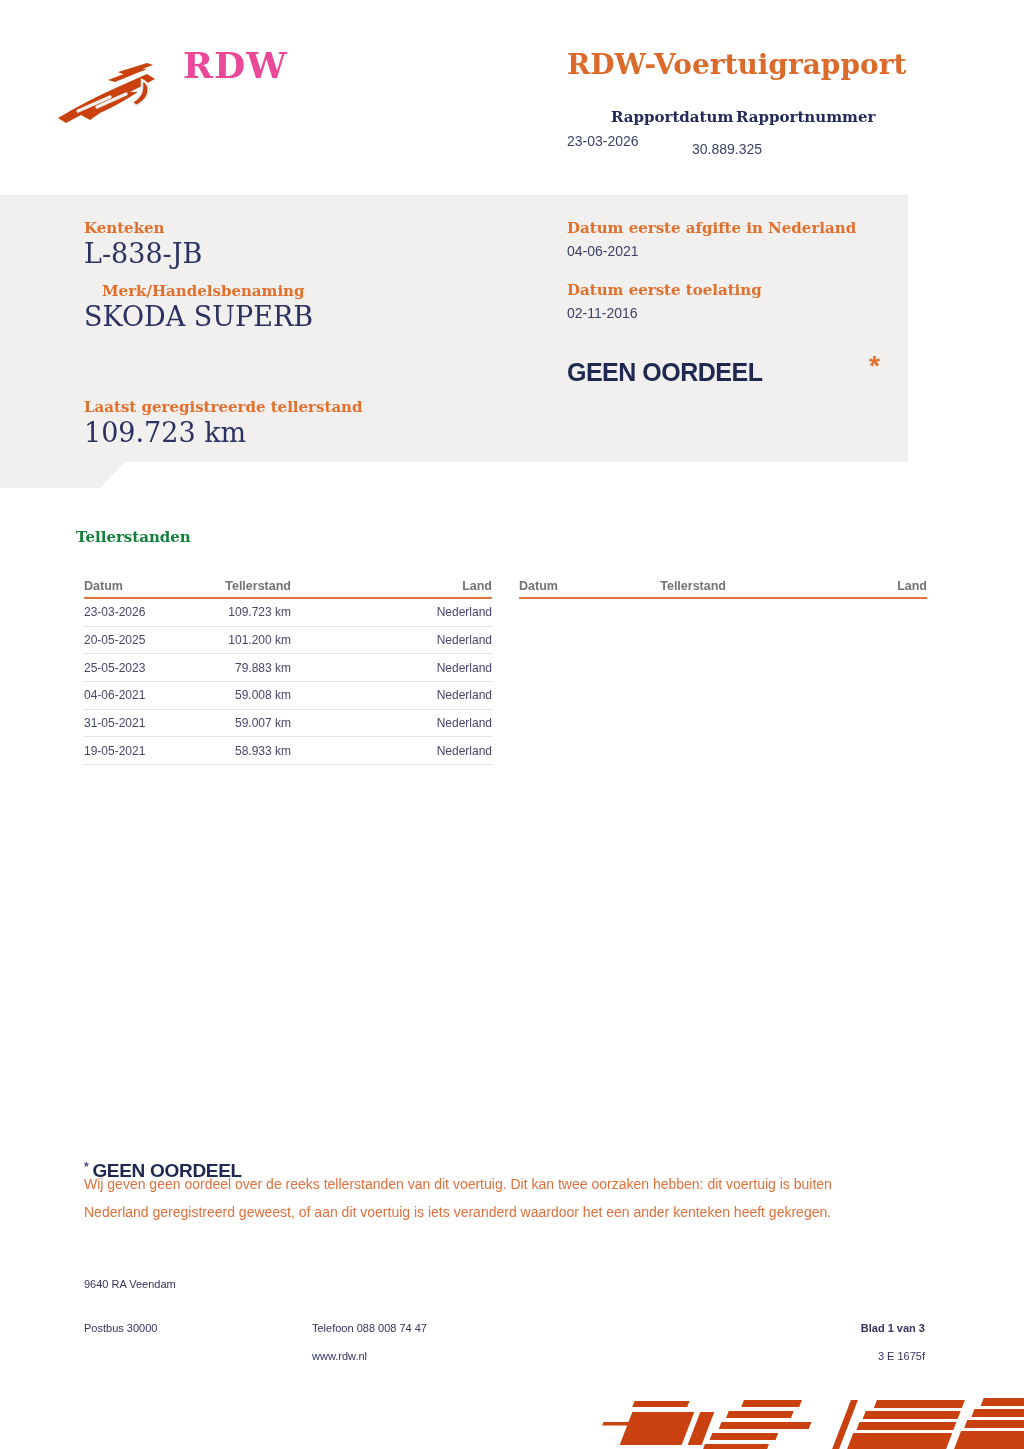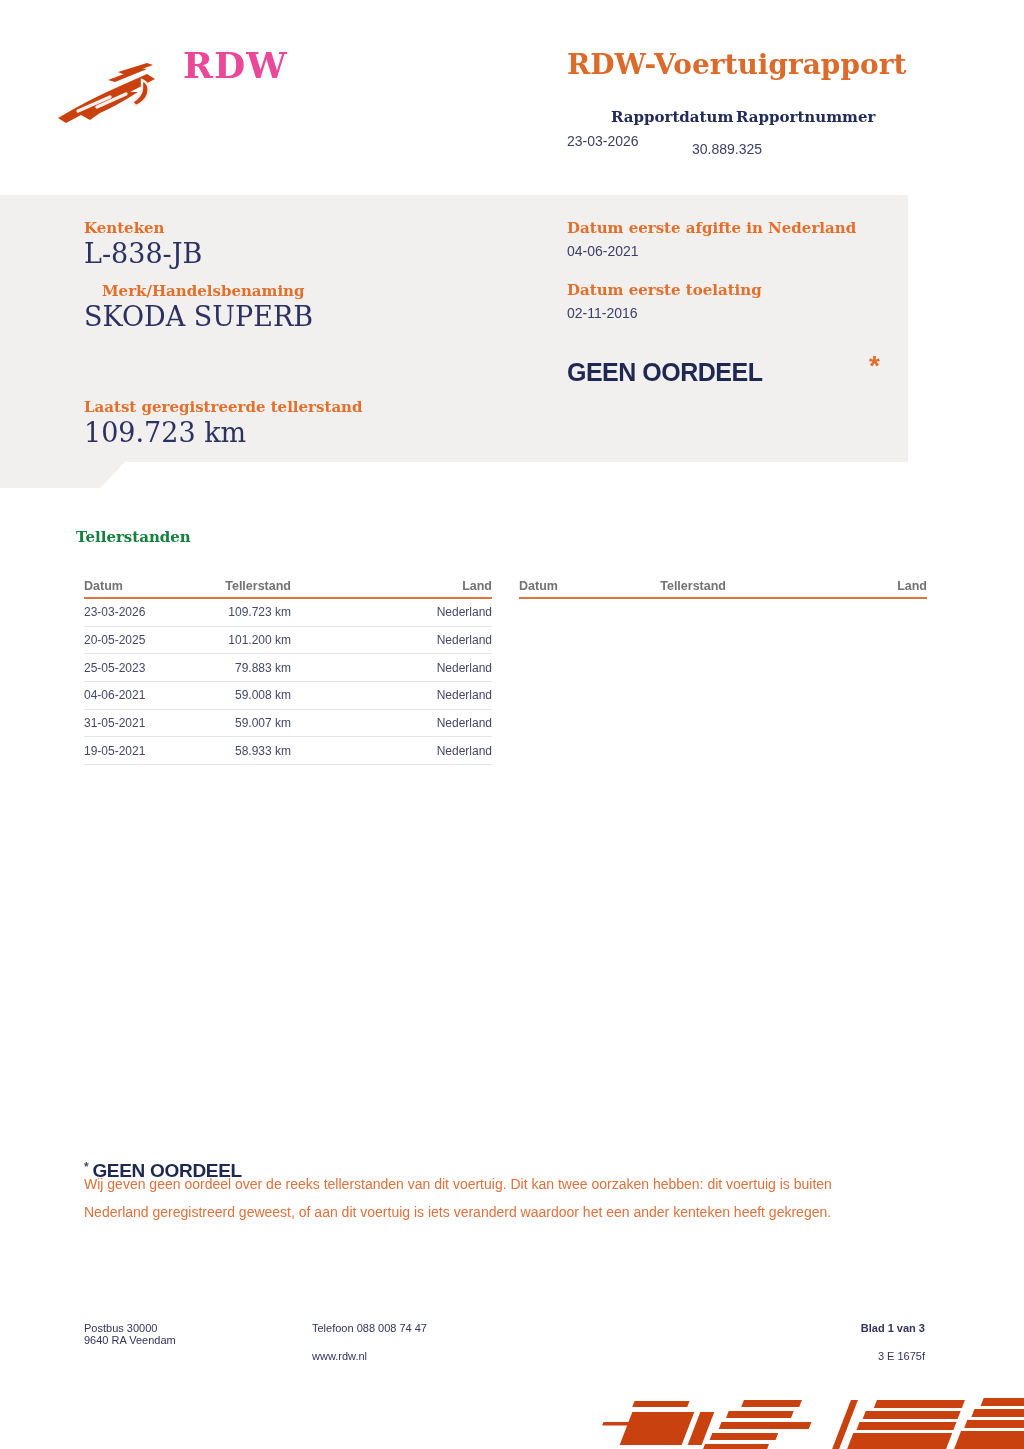--- a/index.html
+++ b/index.html
@@ -109,21 +109,21 @@
   }
   .footnote-body {
     left:84px; top:1170px; width:800px;
     font-size:14px; line-height:28px;
     color:#E0703C;
   }
 
   
   .footer-item { font-size:11px; color:#33335E; }
   .ft-postbus  { left:84px;  top:1322px; }
-  .ft-plaats   { left:84px;  top:1334px; }
+  .ft-plaats   { left:84px;  top:1278px; }
   .ft-telefoon { left:312px; top:1322px; }
   .ft-site     { left:312px; top:1350px; }
   .ft-blad     { left:720px; top:1322px; width:205px; text-align:right;font-weight:bold; }
   .ft-code     { left:720px; top:1350px; width:205px; text-align:right; }
 
   
   .bottom-stripes { left:588px; top:1392px; width:436px; height:57px; }
 </style>
 </head>
 <body>

